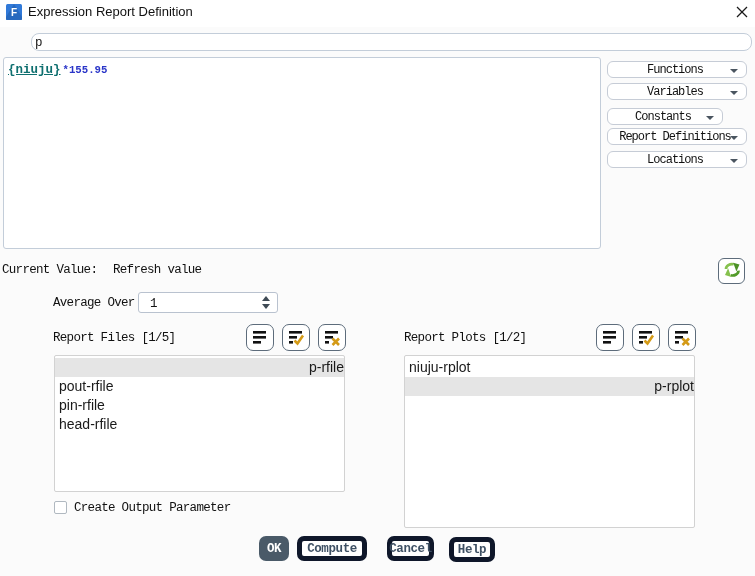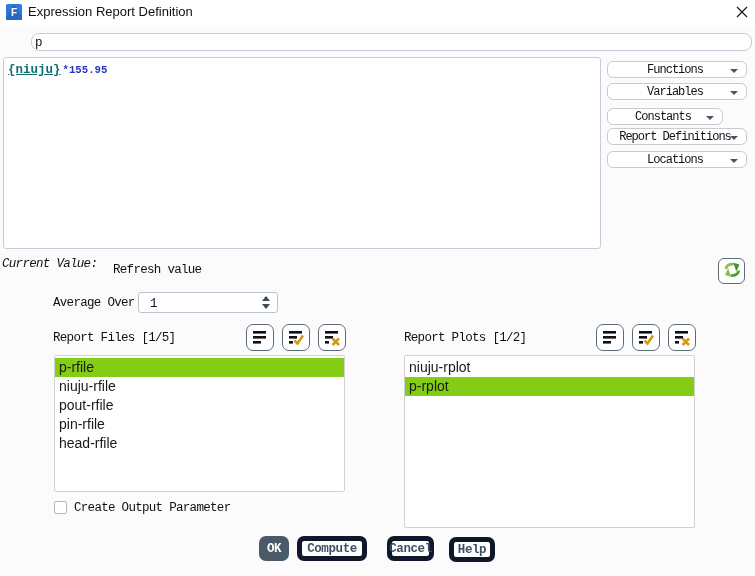--- a/index.html
+++ b/index.html
@@ -12,21 +12,21 @@
          display:flex;align-items:center;justify-content:center;font-size:12px;letter-spacing:-1px;color:#111;padding-right:4px;}
   .ddarrow{position:absolute;right:8px;top:7px;width:0;height:0;
            border-left:4px solid transparent;border-right:4px solid transparent;
            border-top:4.5px solid #4a5560;}
   .iconbtn{position:absolute;width:28px;height:27px;background:#fff;border:1px solid #5d6c7b;
            border-radius:7px;box-sizing:border-box;}
   .listbox{position:absolute;background:#fff;border:1px solid #d2d2d2;border-radius:2px;
            box-sizing:border-box;overflow:hidden;}
   .row{height:19px;line-height:19px;padding-left:4px;
        font-family:"Liberation Sans", sans-serif;font-size:14px;color:#1a1a1a;}
-  .sel{background:#84cc16;}
+  .sel{background:#e5e5e5;text-align:right;}
   .btn{position:absolute;box-sizing:border-box;border-radius:7px;height:25px;
        font-family:"Liberation Mono", monospace;font-weight:bold;font-size:12.5px;letter-spacing:-0.4px;
        display:flex;align-items:center;justify-content:center;}
   .btnlight{background:#fff;border:5px solid #0f172a;color:#3e5064;}
 </style>
 </head>
 <body>
 
   <div class="abs" style="left:0;top:0;width:755px;height:27px;background:#ffffff;"></div>
   <svg class="abs" style="left:6px;top:4px;" width="16" height="16" viewBox="0 0 16 16">
@@ -46,21 +46,21 @@
 
   <div class="box abs" style="left:3px;top:57px;width:598px;height:192px;border-radius:3px;"></div>
   <div class="abs" style="left:8px;top:60px;white-space:pre;"><span style="font-family:'Liberation Mono',monospace;font-weight:bold;font-size:12.5px;color:#0e6f6f;text-decoration:underline;">{niuju}</span><span style="font-family:'Liberation Mono',monospace;font-size:10.7px;color:#2a35c8;margin-left:2px;font-weight:bold;">*155.95</span></div>
 
   <div class="ddbtn abs" style="left:607px;top:61px;width:140px;height:17px;">Functions<div class="ddarrow"></div></div>
   <div class="ddbtn abs" style="left:607px;top:83px;width:140px;height:17px;">Variables<div class="ddarrow"></div></div>
   <div class="ddbtn abs" style="left:607px;top:108px;width:116px;height:17px;">Constants<div class="ddarrow"></div></div>
   <div class="ddbtn abs" style="left:607px;top:128px;width:140px;height:17px;">Report Definitions<div class="ddarrow"></div></div>
   <div class="ddbtn abs" style="left:607px;top:151px;width:140px;height:17px;">Locations<div class="ddarrow"></div></div>
 
-  <div class="lbl abs" style="left:2px;top:257px;font-style:italic;">Current Value:</div>
+  <div class="lbl abs" style="left:2px;top:263px;">Current Value:</div>
   <div class="lbl abs" style="left:113px;top:263px;">Refresh value</div>
   <div class="iconbtn" style="left:718px;top:258px;width:27px;height:26px;border-radius:6px;"></div>
   <svg class="abs" style="left:724px;top:262px;" width="17" height="16" viewBox="0 0 17 16">
     <path d="M2 7 A6 4.8 0 0 1 9.7 2.3" fill="none" stroke="#86c14e" stroke-width="2.7"></path>
     <polygon points="9.2,0.7 15.5,2.5 12.4,9.4" fill="#4c9127"></polygon>
     <path d="M14.5 8.6 A6 4.8 0 0 1 6.8 13.3" fill="none" stroke="#529b29" stroke-width="2.7"></path>
     <polygon points="7.3,14.9 1.0,13.1 4.1,6.2" fill="#86c14e"></polygon>
   </svg>
 
   <div class="lbl abs" style="left:53px;top:296px;">Average Over</div>
@@ -86,21 +86,20 @@
   <div class="iconbtn" style="left:318px;top:324px;"></div>
   <svg class="abs" style="left:323px;top:329px;" width="18" height="17" viewBox="0 0 18 17">
     <rect x="2" y="2" width="13" height="2.6" fill="#111"></rect>
     <rect x="2" y="7" width="8" height="2.6" fill="#111"></rect>
     <rect x="2" y="12" width="4" height="2.6" fill="#111"></rect>
     <path d="M9.5 9.5 L16 16 M16 9.5 L9.5 16" stroke="#d49a16" stroke-width="2.6"></path>
   </svg>
   <div class="listbox" style="left:54px;top:355px;width:291px;height:137px;">
     <div style="height:2px;"></div>
     <div class="row sel">p-rfile</div>
-    <div class="row">niuju-rfile</div>
     <div class="row">pout-rfile</div>
     <div class="row">pin-rfile</div>
     <div class="row">head-rfile</div>
   </div>
 
   <div class="lbl abs" style="left:404px;top:331px;">Report Plots [1/2]</div>
   <div class="iconbtn" style="left:596px;top:324px;"></div>
   <svg class="abs" style="left:601px;top:329px;" width="18" height="17" viewBox="0 0 18 17">
     <rect x="2" y="2" width="13" height="2.6" fill="#111"></rect>
     <rect x="2" y="7" width="13" height="2.6" fill="#111"></rect>

